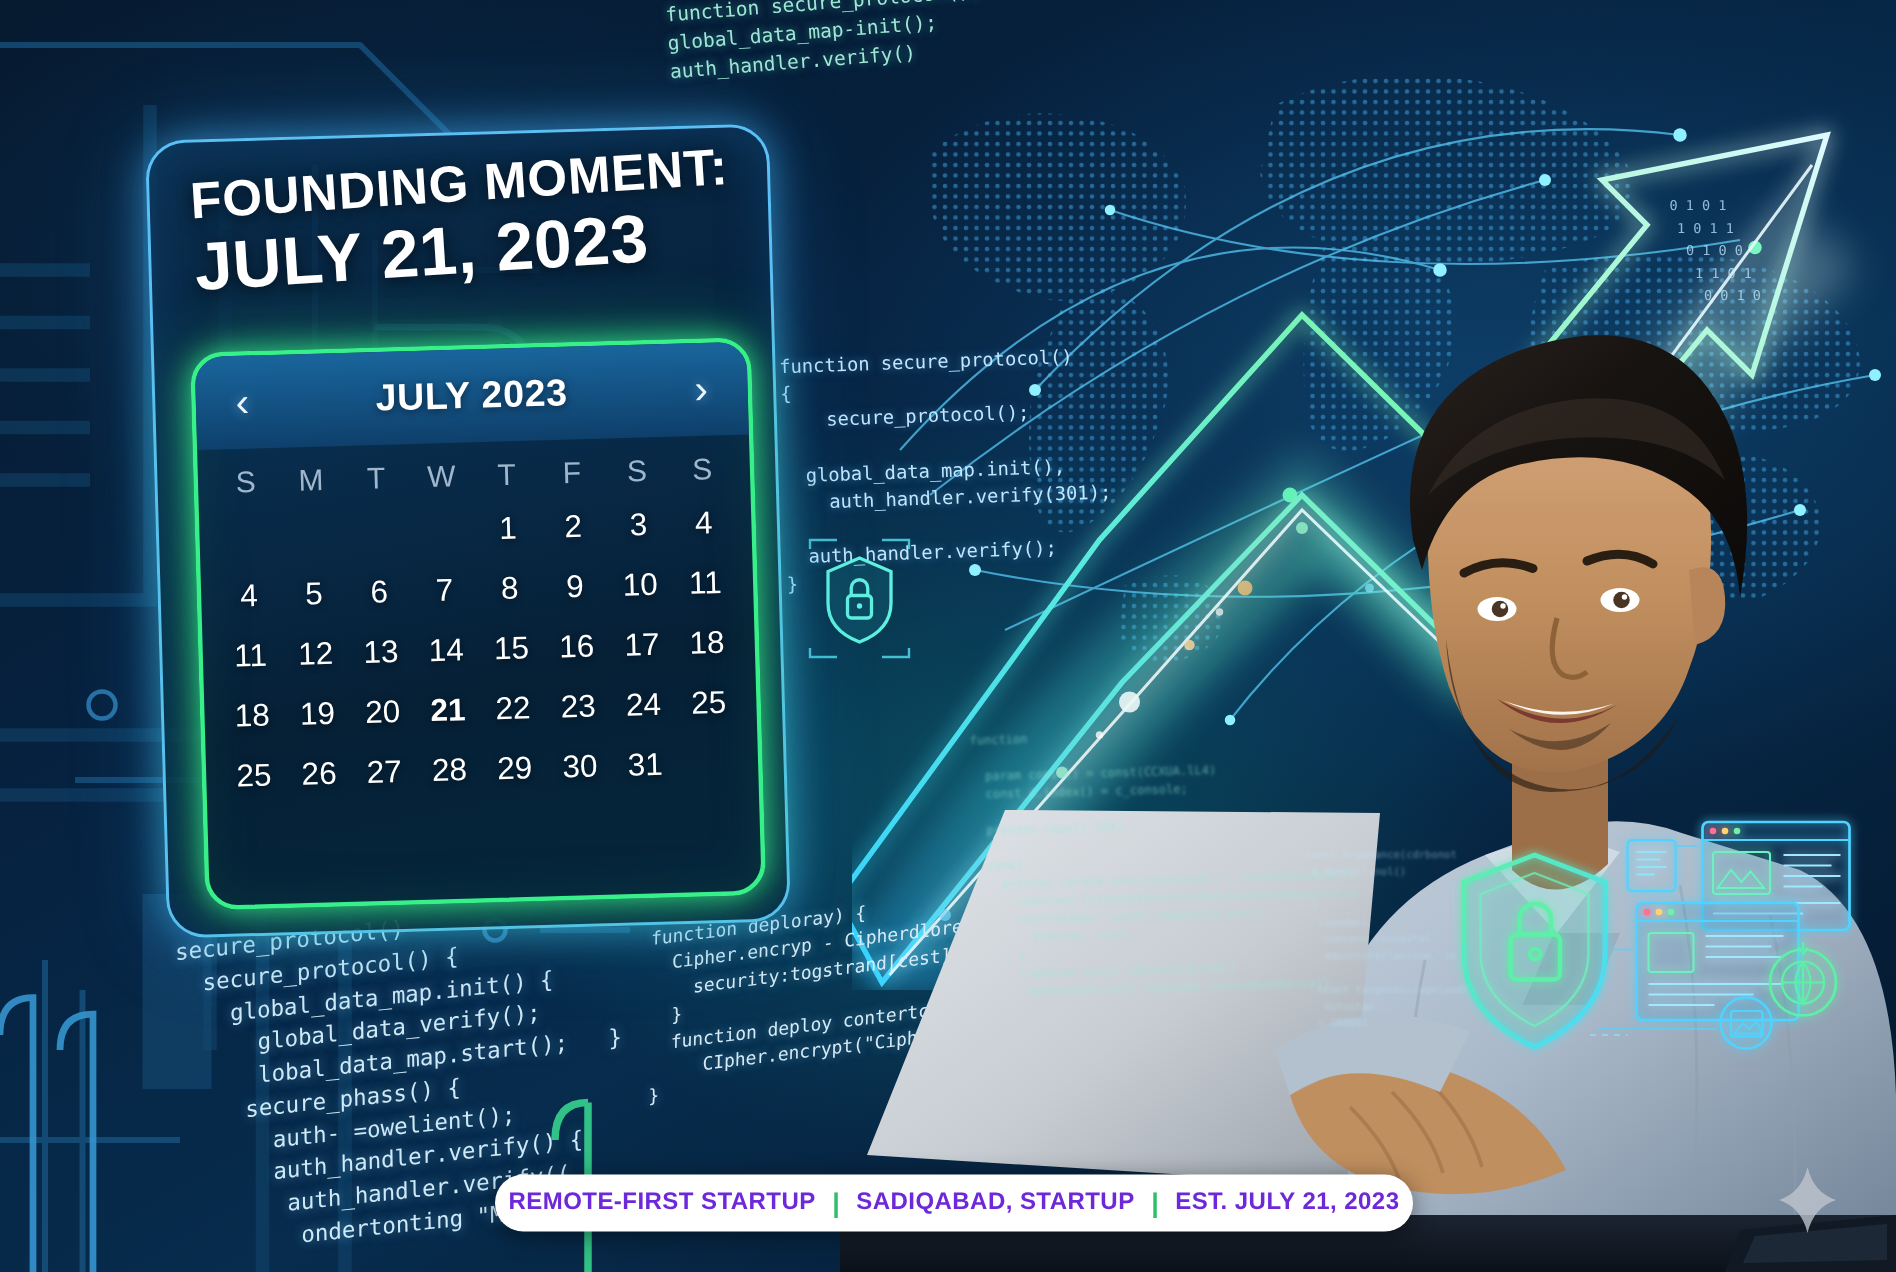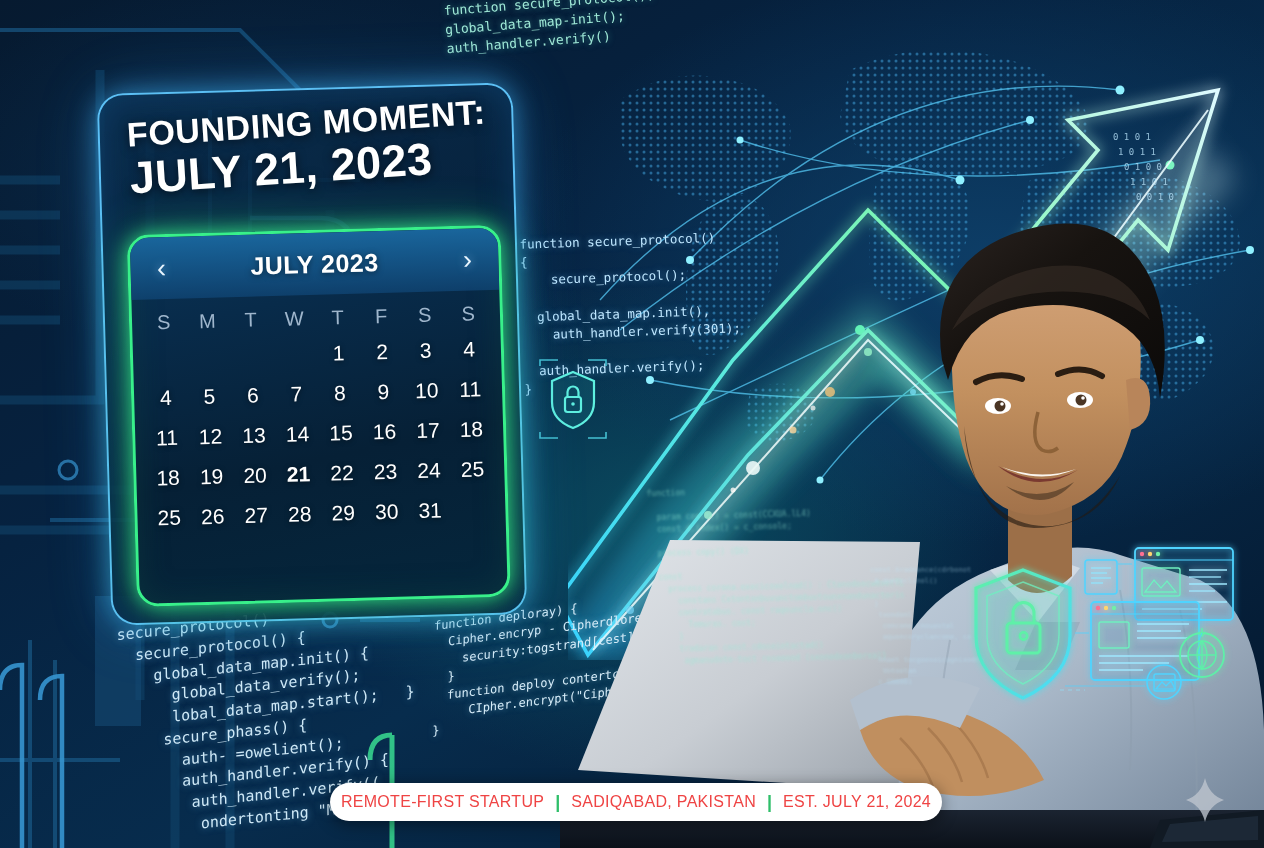--- a/index.html
+++ b/index.html
@@ -112,21 +112,21 @@
   .holo{position:absolute;left:955px;top:540px;width:290px;height:190px;}
   .holo svg{width:100%;height:100%;}
 
   
   .banner{
     position:absolute;left:330px;top:783px;width:612px;height:38px;
     background:#fff;border-radius:19px;display:flex;align-items:center;
     justify-content:center;gap:11px;
     box-shadow:0 3px 16px rgba(0,0,0,.45);
   }
-  .banner span.txt{color:#ef4444;font-size:16px;font-weight:normal;letter-spacing:.3px;}
+  .banner span.txt{color:#6d28d9;font-size:16px;font-weight:bold;letter-spacing:.3px;}
   .banner span.sep{color:#2fbf6a;font-size:18px;font-weight:bold;}
 
   
   .sparkle{position:absolute;left:1186px;top:778px;width:38px;height:44px;opacity:.78;}
 </style>
 </head>
 <body>
 
 <div class="stage">
 
@@ -608,23 +608,23 @@
           <div>30</div>
           <div>31</div>
           <div class="empty"></div>
         </div>
     </div>
   </div>
 
   <div class="banner">
     <span class="txt">REMOTE-FIRST STARTUP</span>
     <span class="sep">|</span>
-    <span class="txt">SADIQABAD, PAKISTAN</span>
+    <span class="txt">SADIQABAD, STARTUP</span>
     <span class="sep">|</span>
-    <span class="txt">EST. JULY 21, 2024</span>
+    <span class="txt">EST. JULY 21, 2023</span>
   </div>
 
   <div class="sparkle">
     <svg viewBox="0 0 38 44">
       <path d="M19 0 Q23 17 38 22 Q23 27 19 44 Q15 27 0 22 Q15 17 19 0 Z" fill="#bfc6cf"></path>
     </svg>
   </div>
 
 </div>
 

